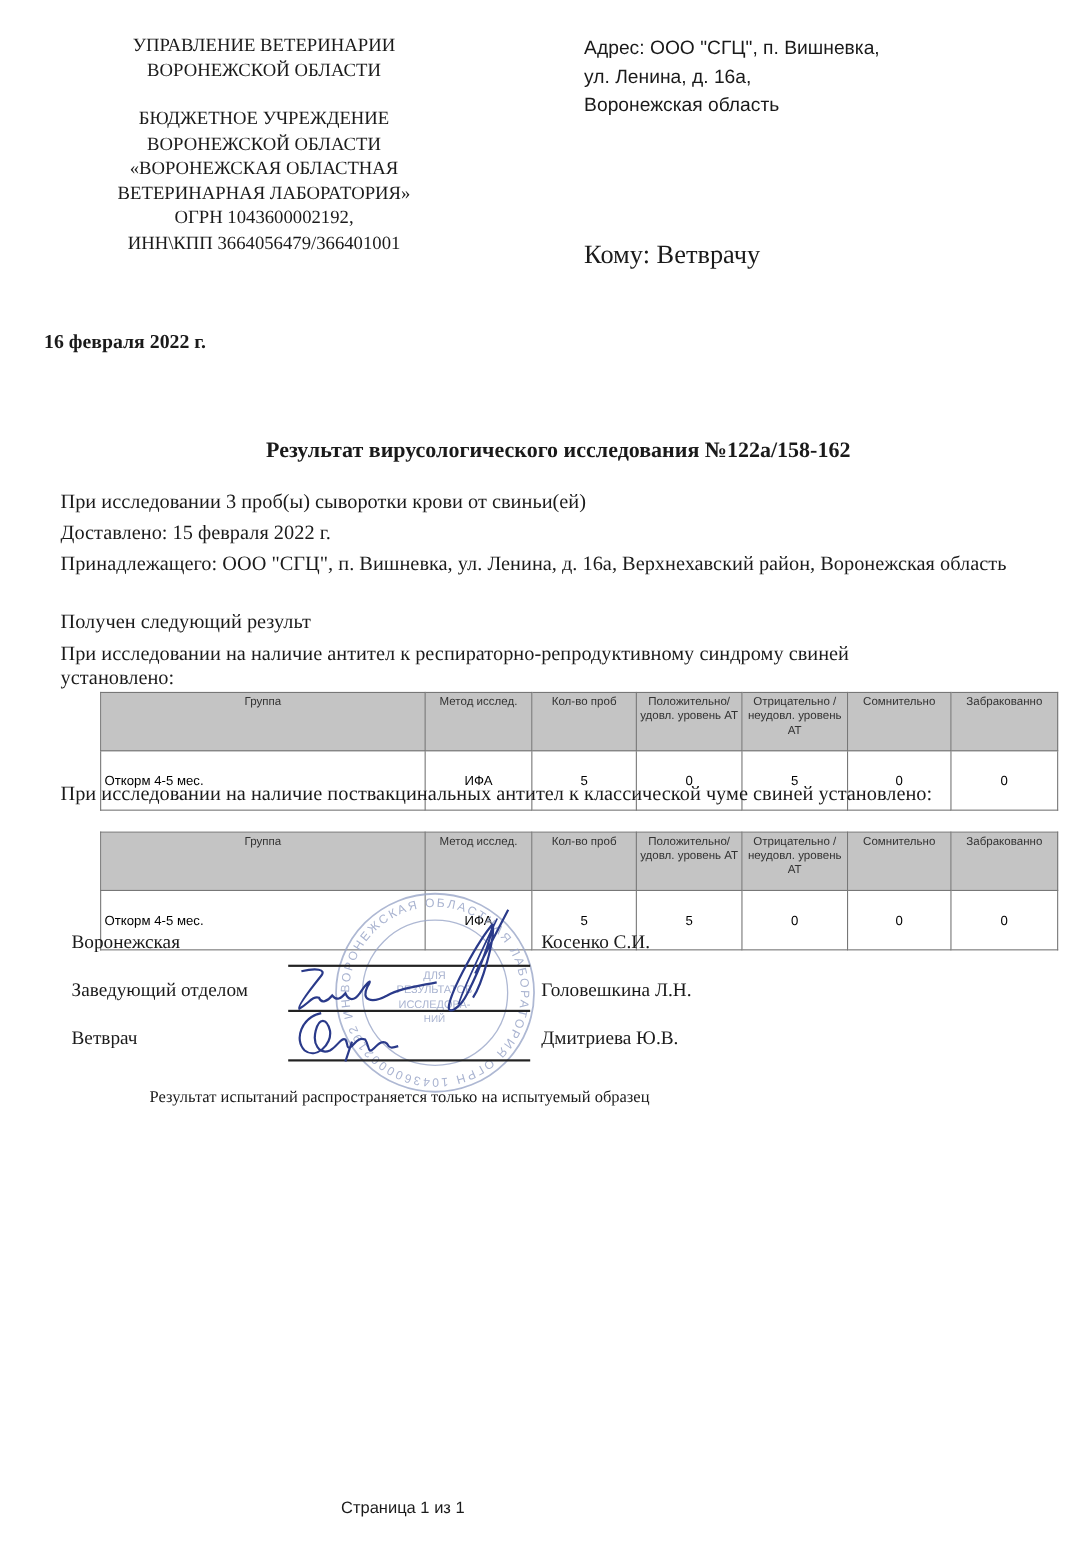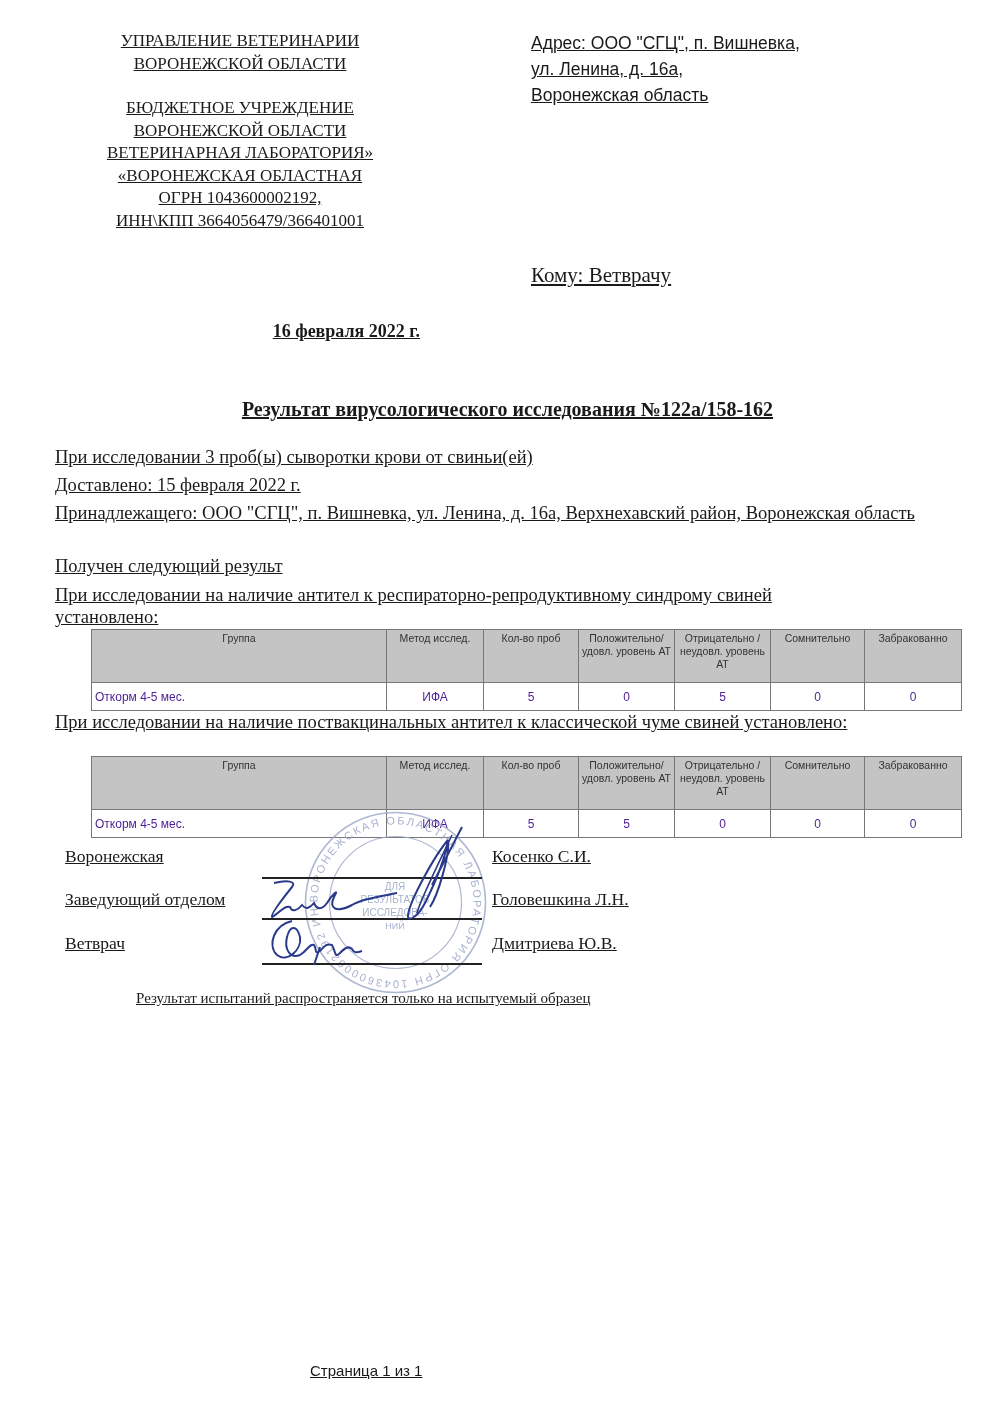--- a/index.html
+++ b/index.html
@@ -1,34 +1,34 @@
 <!DOCTYPE html>
 <html><head>
 <meta charset="utf-8">
 <style>
   html, body { margin:0; padding:0; background:#ffffff; }
   body { width:993px; height:1403px; position:relative; overflow:hidden; color:#1a1a1a; }
   .serif { font-family:"Liberation Serif", "DejaVu Serif", serif; }
   .sans { font-family:"Liberation Sans", "DejaVu Sans", sans-serif; }
-  .abs { position:absolute;text-decoration:underline; }
+  .abs { position:absolute; }
 
   .left-head { left:40px; top:30px; width:400px; text-align:center; font-size:17px; line-height:22.5px; }
   .left-head .blank { height:22px; }
-  .date { left:40px; top:321px; width:380px; text-align:right; font-size:18px; font-weight:bold; }
+  .date { left:40px; top:300px; width:380px; text-align:left; font-size:18px; font-weight:bold; }
 
   .right-head { left:531px; top:30px; font-size:17.5px; line-height:26px; }
-  .to { left:531px; top:219px; font-size:21px;margin-top:44px; }
+  .to { left:531px; top:219px; font-size:24px; }
 
   .title { left:0; top:398px; width:1015px; text-align:center; font-size:20px; font-weight:bold; }
 
   .para { left:55px; font-size:18.5px; line-height:22px; width:880px; }
 
   table.res { position:absolute; left:55px; width:870px; border-collapse:collapse; table-layout:fixed; font-family:"Liberation Sans","DejaVu Sans",sans-serif;margin-left:36px; }
   table.res th { background:#c4c4c4; font-weight:normal; font-size:10.5px; color:#333; vertical-align:top; text-align:center; border:1px solid #777; padding:2px 1px 0 1px; line-height:13px; height:50px; }
-  table.res td { font-size:12px; color:#4c1d95; border:1px solid #777; text-align:center; height:19px; padding:4px 3px; }
+  table.res td { font-size:12px; color:#000000; border:1px solid #777; text-align:center; height:19px; padding:17px 3px; }
   table.res td.grp { text-align:left; }
 
   .sig-label { left:65px; font-size:17.5px; }
   .sig-name { left:492px; font-size:17.5px; }
   .sig-line { position:absolute; left:262px; width:220px; height:1.5px; background:#222; }
 
   .disclaimer { left:136px; top:990px; font-size:15px; }
   .pager { left:310px; top:1362px; font-size:15px; }
 
   .stamp { position:absolute; left:303px; top:810px; width:185px; height:185px; pointer-events:none; }
@@ -36,22 +36,22 @@
 </style>
 </head>
 <body>
 
 <div class="abs serif left-head">
   <div>УПРАВЛЕНИЕ ВЕТЕРИНАРИИ</div>
   <div>ВОРОНЕЖСКОЙ ОБЛАСТИ</div>
   <div class="blank"></div>
   <div>БЮДЖЕТНОЕ УЧРЕЖДЕНИЕ</div>
   <div>ВОРОНЕЖСКОЙ ОБЛАСТИ</div>
+  <div>«ВОРОНЕЖСКАЯ ОБЛАСТНАЯ</div>
   <div>ВЕТЕРИНАРНАЯ ЛАБОРАТОРИЯ»</div>
-  <div>«ВОРОНЕЖСКАЯ ОБЛАСТНАЯ</div>
   <div>ОГРН 1043600002192,</div>
   <div>ИНН\КПП 3664056479/366401001</div>
 </div>
 <div class="abs serif date">16 февраля 2022 г.</div>
 
 <div class="abs sans right-head">
   <div>Адрес: ООО "СГЦ", п. Вишневка,</div>
   <div>ул. Ленина, д. 16а,</div>
   <div>Воронежская область</div>
 </div>

